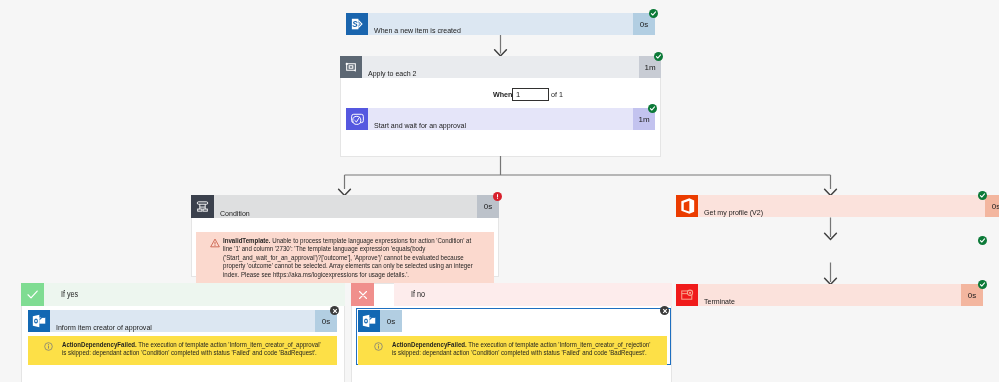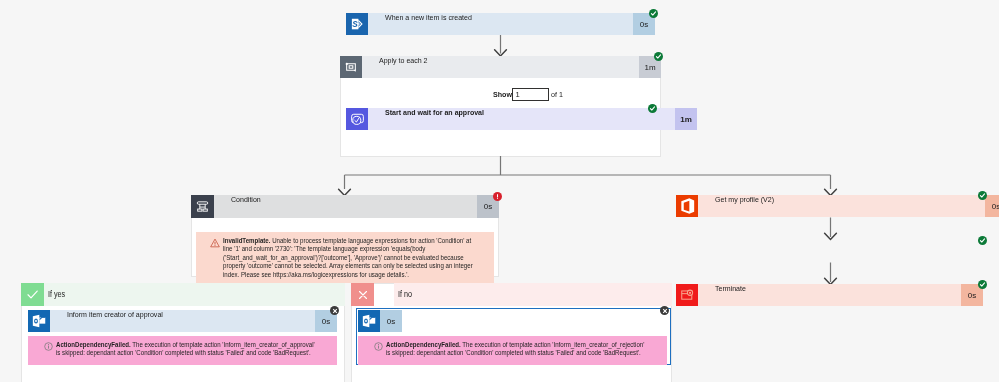--- a/index.html
+++ b/index.html
@@ -3,21 +3,21 @@
 <meta charset="utf-8">
 <style>
   html,body{margin:0;padding:0;}
   body{width:999px;height:382px;background:#f6f6f6;font-family:"Liberation Sans",sans-serif;overflow:hidden;position:relative;
        -webkit-font-smoothing:antialiased;}
   #canvas{position:absolute;left:0;top:0;width:999px;height:382px;}
 
   
   .node{position:absolute;display:flex;align-items:stretch;height:22px;box-sizing:border-box;}
   .node .ico{width:22px;height:22px;flex:0 0 22px;display:flex;align-items:center;justify-content:center;}
-  .node .ttl{flex:1 1 auto;display:flex;align-items:flex-start;padding-left:17px;font-size:8px;color:#1b1b1b;
+  .node .ttl{flex:1 1 auto;display:flex;align-items:flex-end;padding-left:6px;font-size:8px;color:#1b1b1b;
              white-space:nowrap;overflow:hidden;}
   .node .dur{flex:0 0 22px;display:flex;align-items:center;justify-content:center;font-size:8px;color:#1b1b1b;}
 
   
   .n-blue  .ttl{background:#dce7f2;} .n-blue  .dur{background:#b2cee2;}
   .n-grey  .ttl{background:#e9ebee;} .n-grey  .dur{background:#c8ccd4;}
   .n-grey2 .ttl{background:#dedfe0;} .n-grey2 .dur{background:#bcc2ca;}
   .n-purple .ttl{background:#e5e5f9;} .n-purple .dur{background:#c3c3ef;}
   .n-red   .ttl{background:#fbe2dc;} .n-red   .dur{background:#f3b69f;}
 
@@ -42,26 +42,26 @@
          display:flex;align-items:center;padding-left:3px;font-size:7.6px;color:#1b1b1b;}
 
   
   .msg{position:absolute;box-sizing:border-box;display:flex;font-size:7.5px;line-height:8.45px;color:#1f1f1f;}
   .msg .mt > span.w{display:block;transform:scaleX(.815);transform-origin:left top;width:340px;}
   .msg .ln{display:block;white-space:nowrap;}
   .msg .mi{flex:0 0 25px;display:flex;justify-content:flex-end;padding-right:3px;padding-top:1px;}
   .msg .mt{flex:1 1 auto;padding-right:8px;overflow:hidden;}
   .msg b{font-weight:bold;}
   .msg-err{background:#fbd9ce;margin-top:9px;}
-  .msg-info{background:#f9a8d4;}
+  .msg-info{background:#fde047;gap:6px;}
 
   
   .branchhdr{position:absolute;box-sizing:border-box;display:flex;align-items:center;height:22px;}
   .branchhdr .bi{width:23px;height:23px;flex:0 0 23px;display:flex;align-items:center;justify-content:center;}
-  .branchhdr .bl{flex:1 1 auto;padding-left:4px;font-size:8.2px;color:#1b1b1b;text-align:center;}
+  .branchhdr .bl{flex:1 1 auto;padding-left:17px;font-size:8.2px;color:#1b1b1b;text-align:center;}
   .hdr-yes .bl{background:#edf6ef;}
   .hdr-no  .bl{background:#fdecec;}
 
   .closebtn{position:absolute;width:9px;height:9px;border-radius:50%;background:#3b3b3b;
             display:flex;align-items:center;justify-content:center;}
 
 </style>
 </head>
 <body>
 
@@ -123,40 +123,40 @@
           <path d="M4.1 0.9 L1 4.5 L4.1 8.1" stroke="#565656" stroke-width="1.25" fill="none" stroke-linecap="round" stroke-linejoin="round"></path>
         </svg>
       <span>Previous</span>
     </span>
     <span class="pg" style="margin-left:4px;">
       <svg width="5" height="9" viewBox="0 0 5 9" style="margin-right:3px;">
           <path d="M4.1 0.9 L1 4.5 L4.1 8.1" stroke="#565656" stroke-width="1.25" fill="none" stroke-linecap="round" stroke-linejoin="round"></path>
         </svg>
       <span>Previous failed</span>
     </span>
-    <span class="strong" style="margin-left:3px;">Show</span>
+    <span class="strong" style="margin-left:3px;">When</span>
     <span class="pgbox" style="margin-left:-2px;width:37px;">
         <span>1</span>
       </span>
     <span class="strong" style="margin-left:2px;font-weight:normal;color:#1b1b1b;">of 1</span>
     <span class="pg" style="margin-left:5px;">
       <span>Next failed</span>
       <svg width="5" height="9" viewBox="0 0 5 9" style="margin-left:3px;">
           <path d="M0.9 0.9 L4 4.5 L0.9 8.1" stroke="#565656" stroke-width="1.25" fill="none" stroke-linecap="round" stroke-linejoin="round"></path>
         </svg>
     </span>
     <span class="pg" style="margin-left:9px;">
       <span>Next</span>
       <svg width="5" height="9" viewBox="0 0 5 9" style="margin-left:3px;">
           <path d="M0.9 0.9 L4 4.5 L0.9 8.1" stroke="#565656" stroke-width="1.25" fill="none" stroke-linecap="round" stroke-linejoin="round"></path>
         </svg>
     </span>
   </div>
 
-  <div class="node n-purple" style="left:346px;top:108px;width:351px;font-weight:bold;">
+  <div class="node n-purple" style="left:346px;top:108px;width:309px;">
     <span class="ico" style="background:#5558e0;">
       <svg width="19" height="19" viewBox="0 0 24 24">
         <rect x="4.6" y="5.4" width="14.8" height="10.6" rx="2.6" fill="none" stroke="#fff" stroke-width="1.25"></rect>
         <circle cx="11.1" cy="13.1" r="5.1" fill="#5558e0" stroke="#fff" stroke-width="1.25"></circle>
         <path d="M8.6 13.2 L10.6 15.2 L14.2 9.6" fill="none" stroke="#fff" stroke-width="1.25" stroke-linecap="round" stroke-linejoin="round"></path>
       </svg>
     </span>
     <span class="ttl">
         <span class="cx">Start and wait for an approval</span>
       </span>

